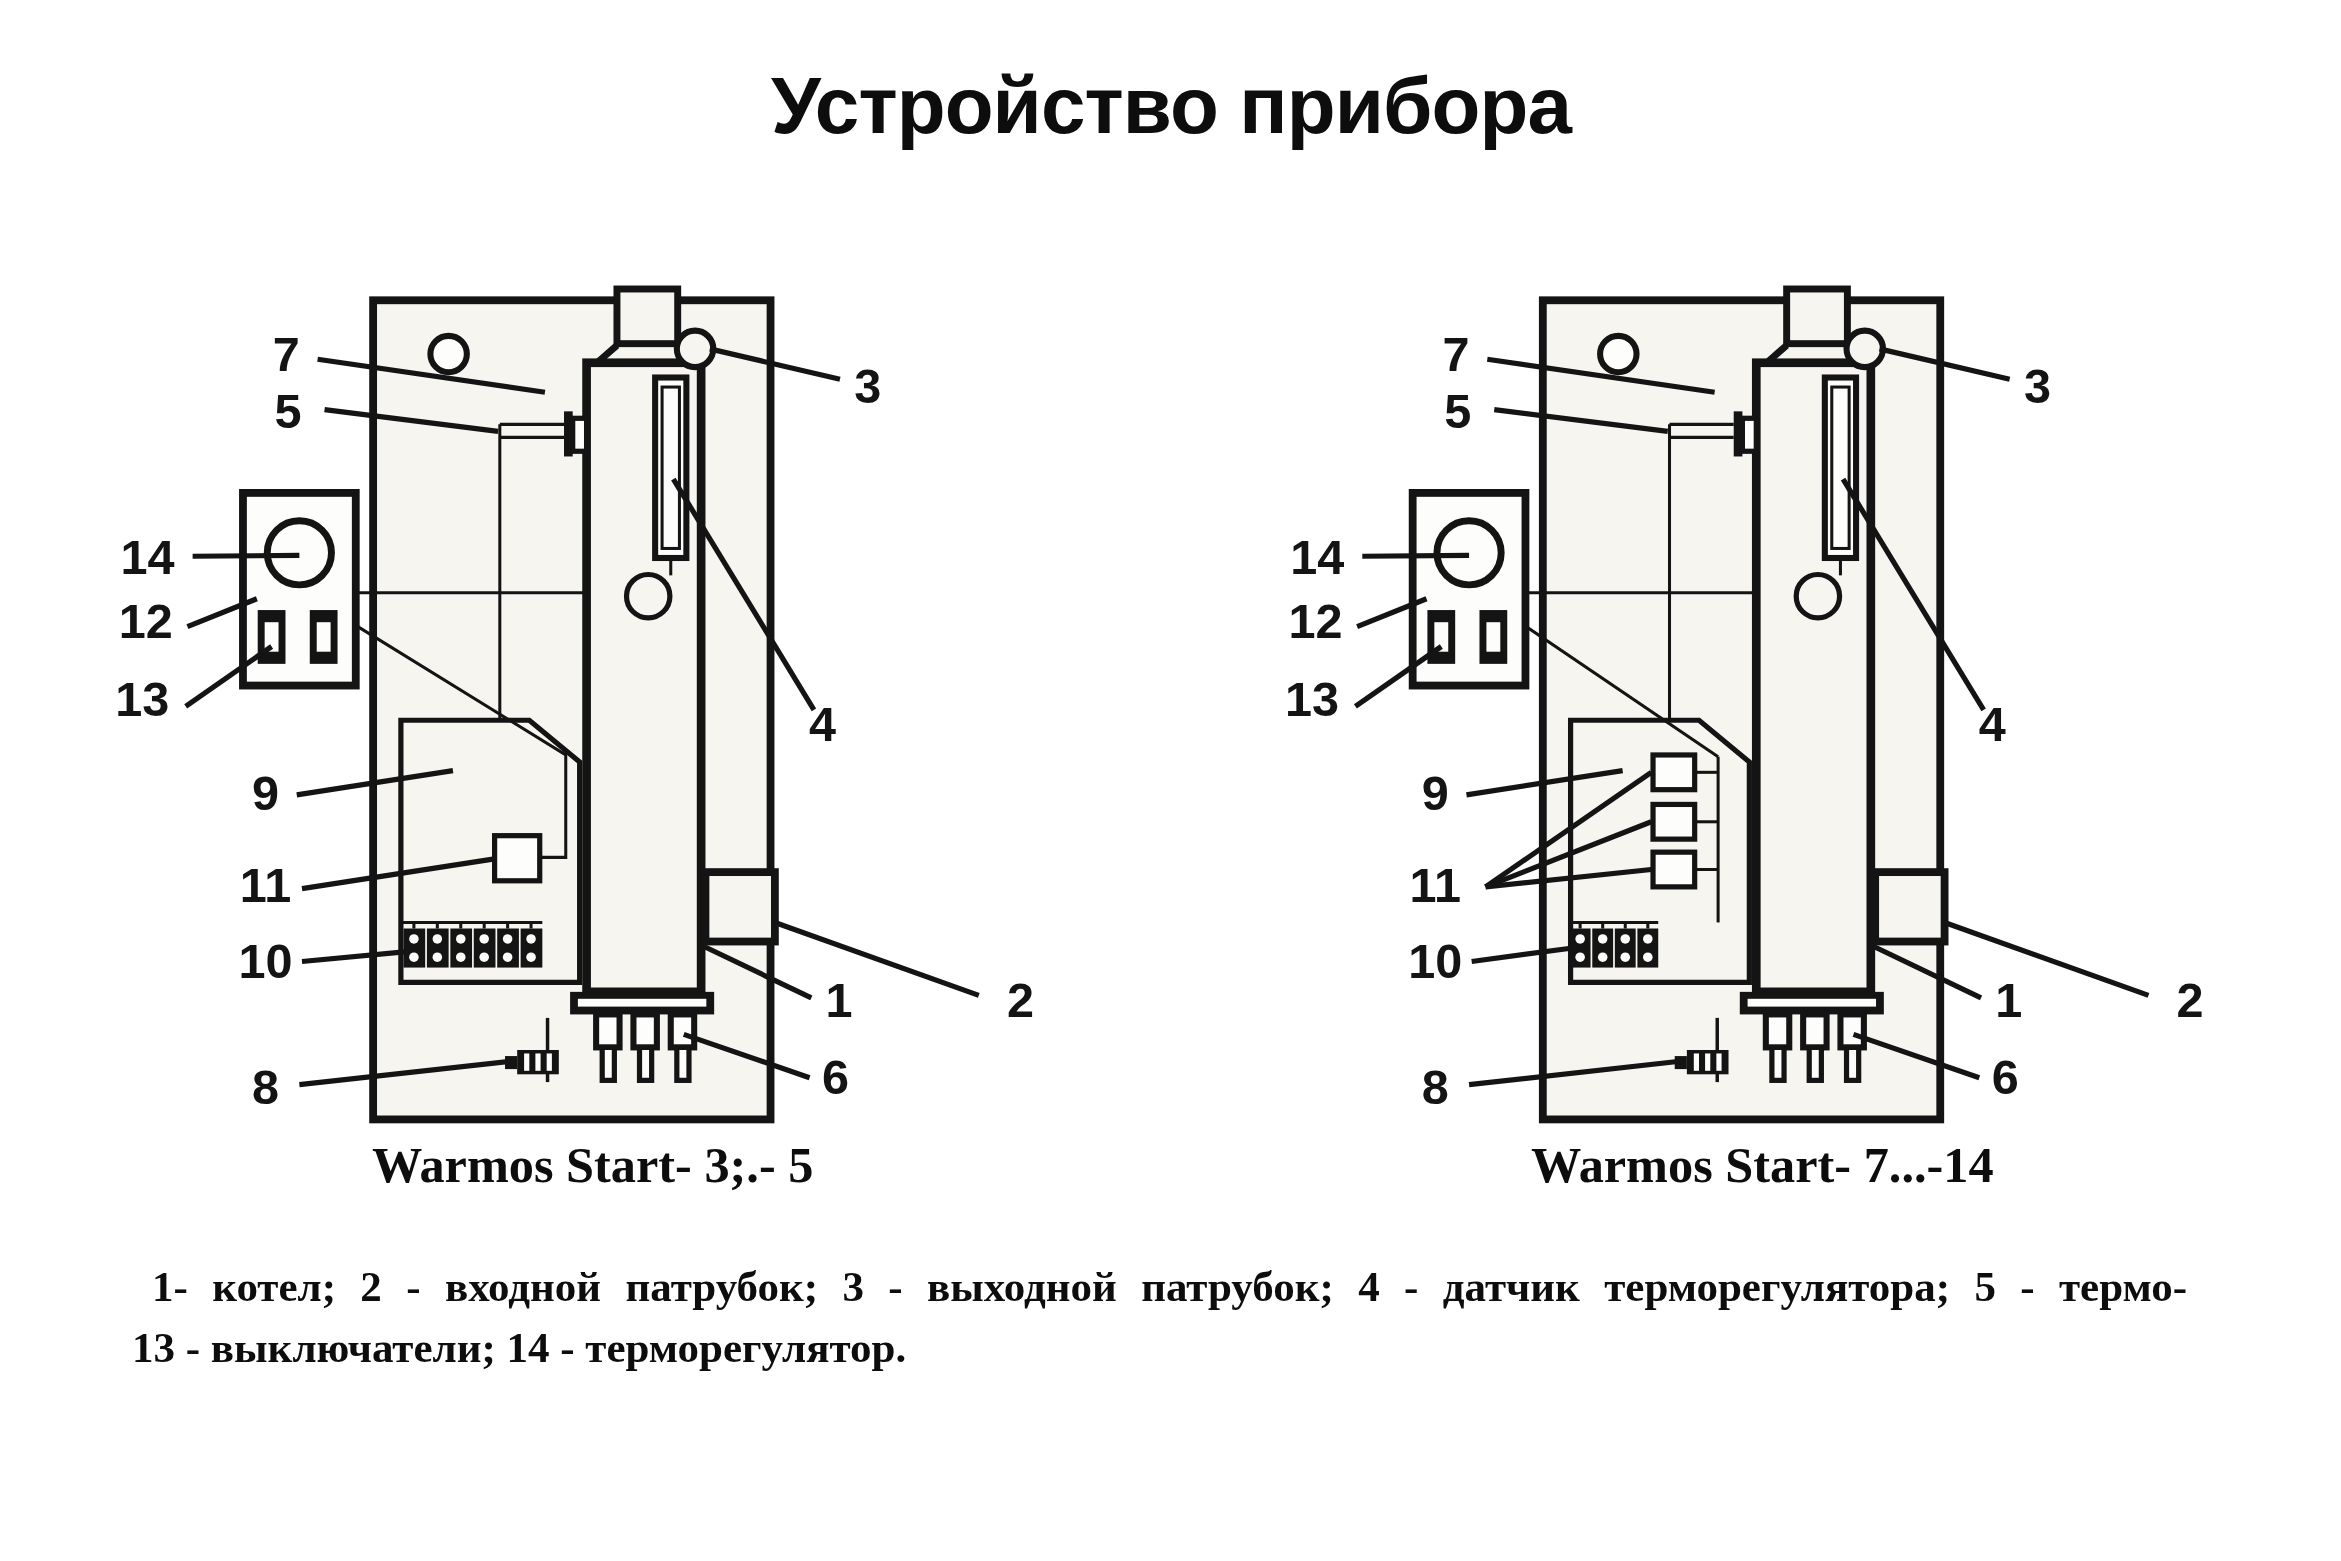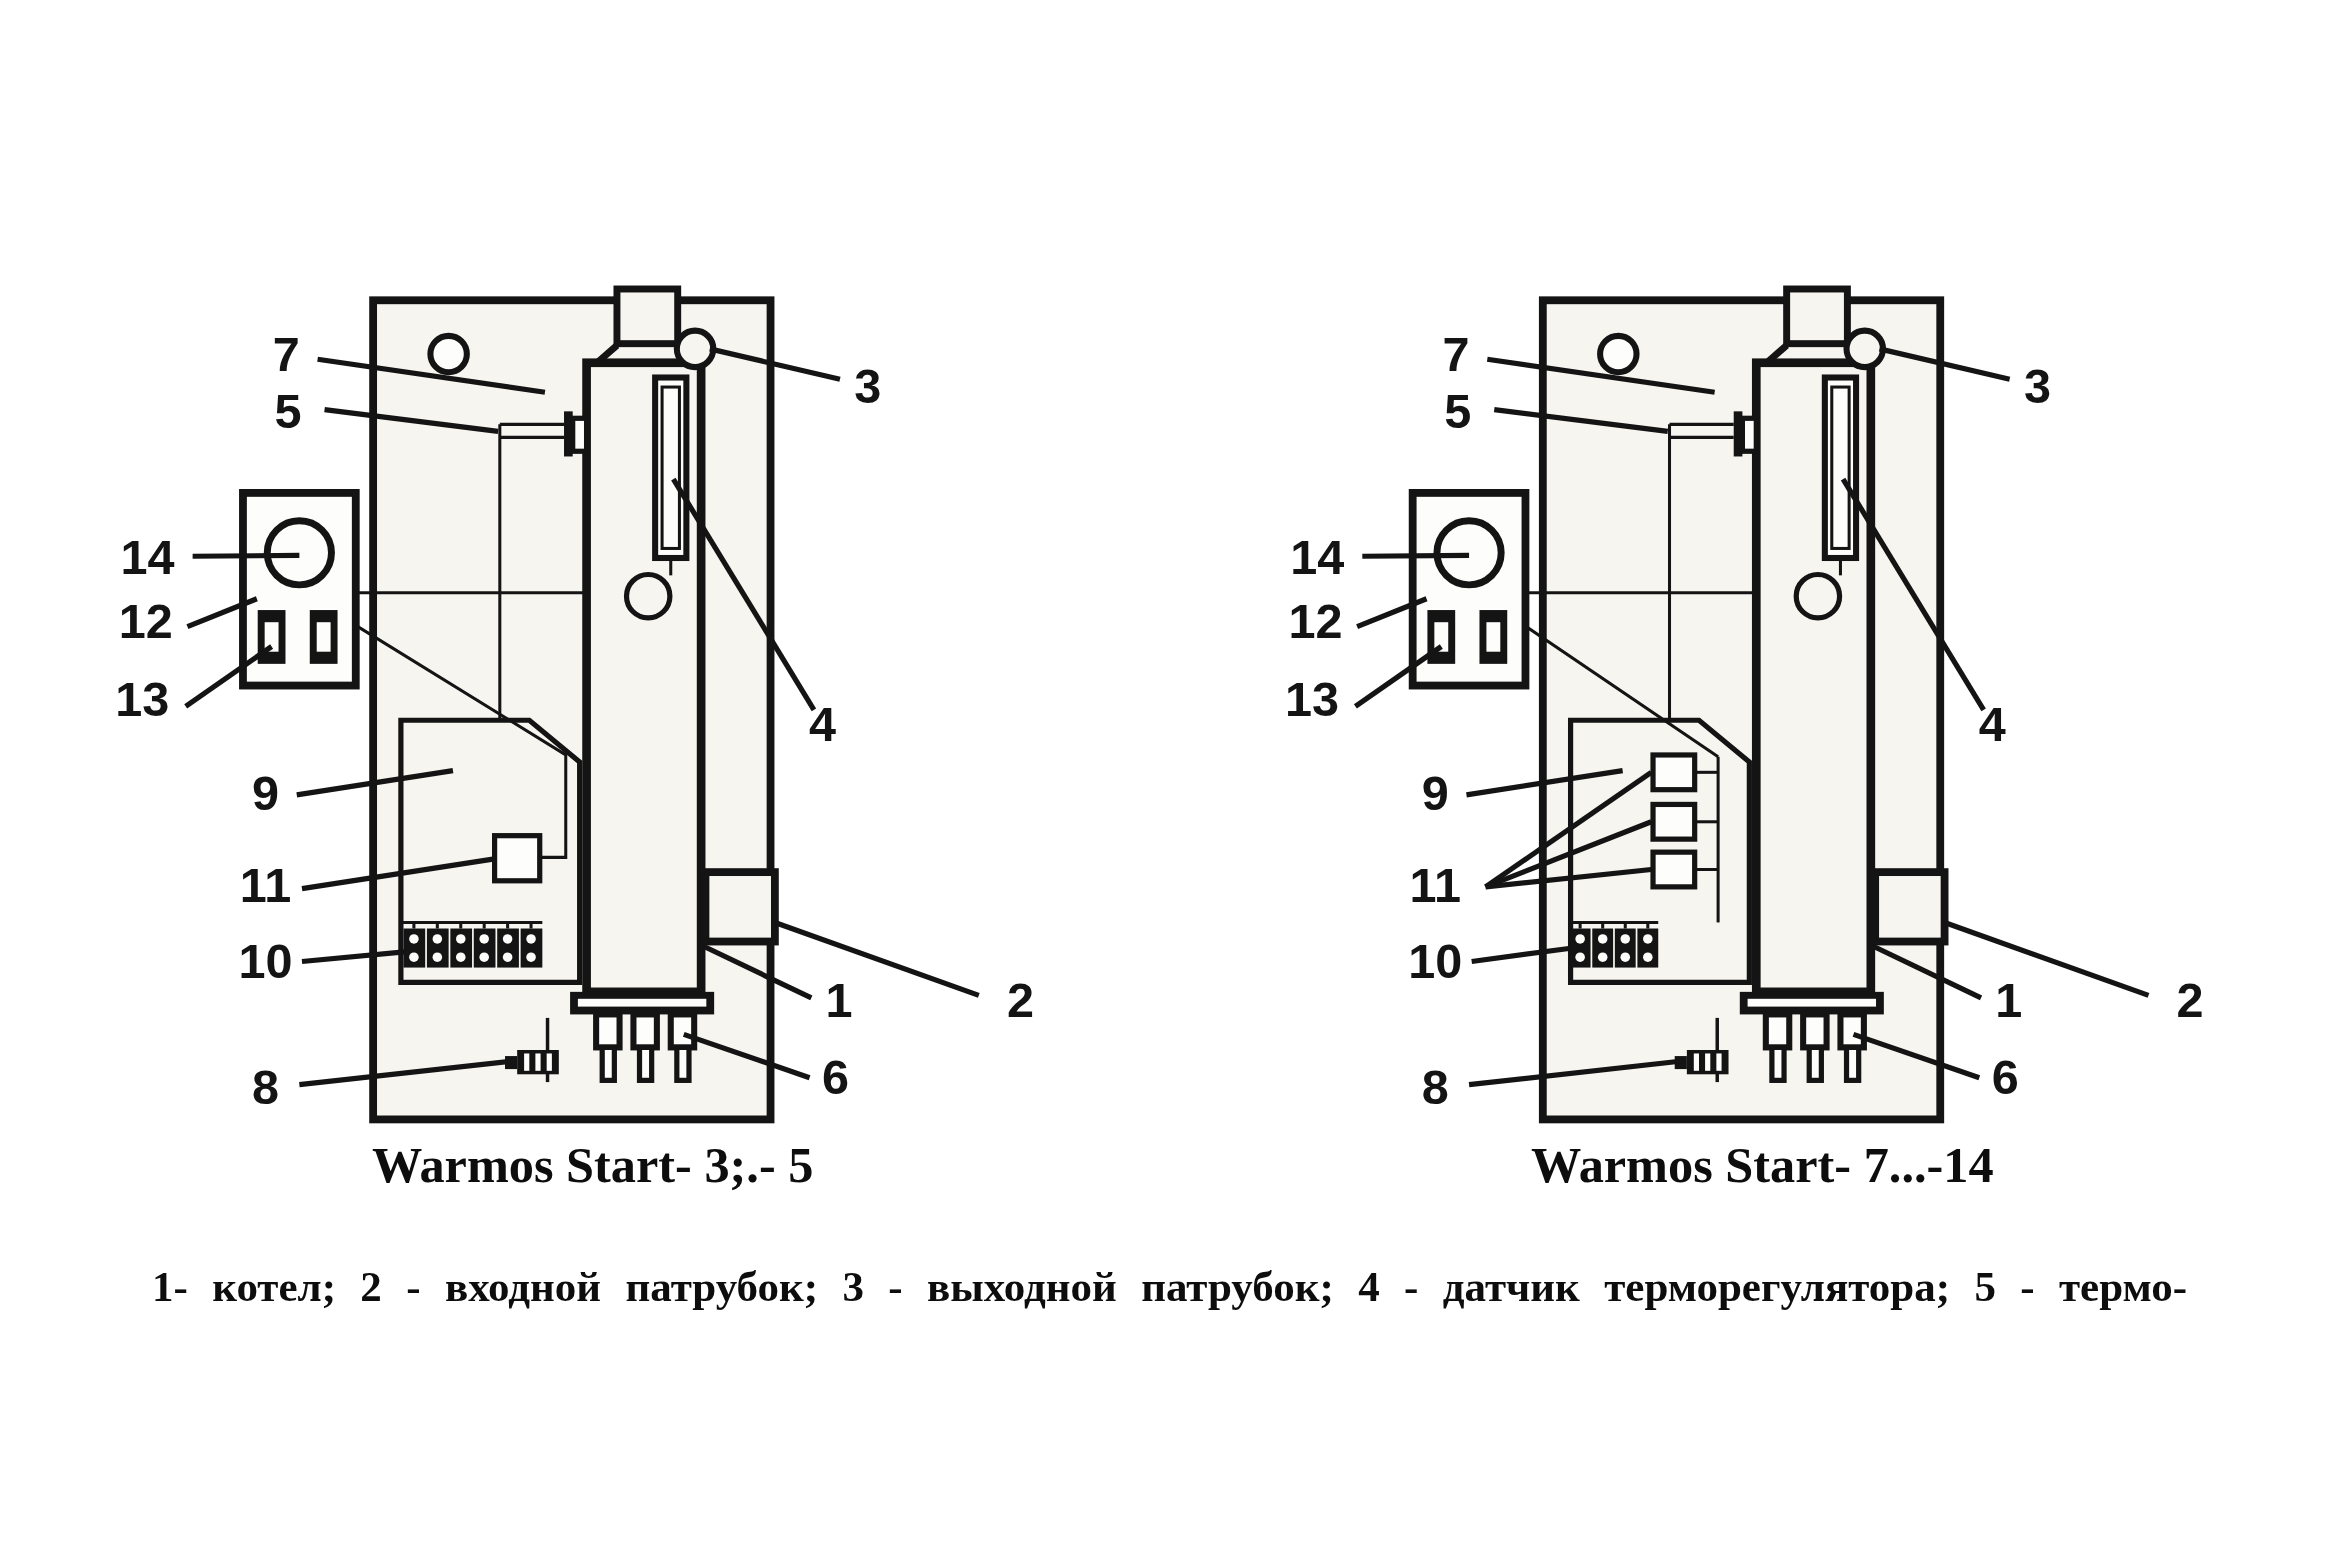--- a/index.html
+++ b/index.html
@@ -28,20 +28,21 @@
   #legend{position:absolute;left:132px;top:1256px;width:2055px;
           font:700 43px/61px "Liberation Serif",serif;color:#0d0d0d;}
   .legend-line.just{text-align:justify;text-align-last:justify;margin-left:20px;}
   .legend-line.last{text-align:left;}
 </style>
 </head>
 <body>
 
 <div id="stage">
 
+  <div id="page-title">Устройство прибора</div>
 
   <svg id="diagram-svg" width="2342" height="1562" viewBox="0 0 2699 1800">
 
     <g>
 
       <rect x="430" y="346" width="458" height="944" class="ln s9 fp"></rect>
       <circle cx="517" cy="408" r="21" class="ln s7 fw"></circle>
 
       <line x1="576" y1="489" x2="650" y2="489" class="ln w3"></line>
       <line x1="576" y1="504" x2="650" y2="504" class="ln w3"></line>
@@ -287,16 +288,17 @@
       <text class="callout" x="967" y="1172">1</text>
       <text class="callout" x="1176" y="1172">2</text>
       <text class="callout" x="963" y="1261">6</text>
 
       <text class="caption" x="683" y="1362">Warmos Start- 7...-14</text>
     </g>
   </svg>
 
   <div id="legend">
     <div class="legend-line just">1- котел; 2 - входной патрубок; 3 - выходной патрубок; 4 - датчик терморегулятора; 5 - термо-</div>
+    <div class="legend-line last">13 - выключатели; 14 - терморегулятор.</div>
   </div>
 
 </div>
 
 
 </body></html>

